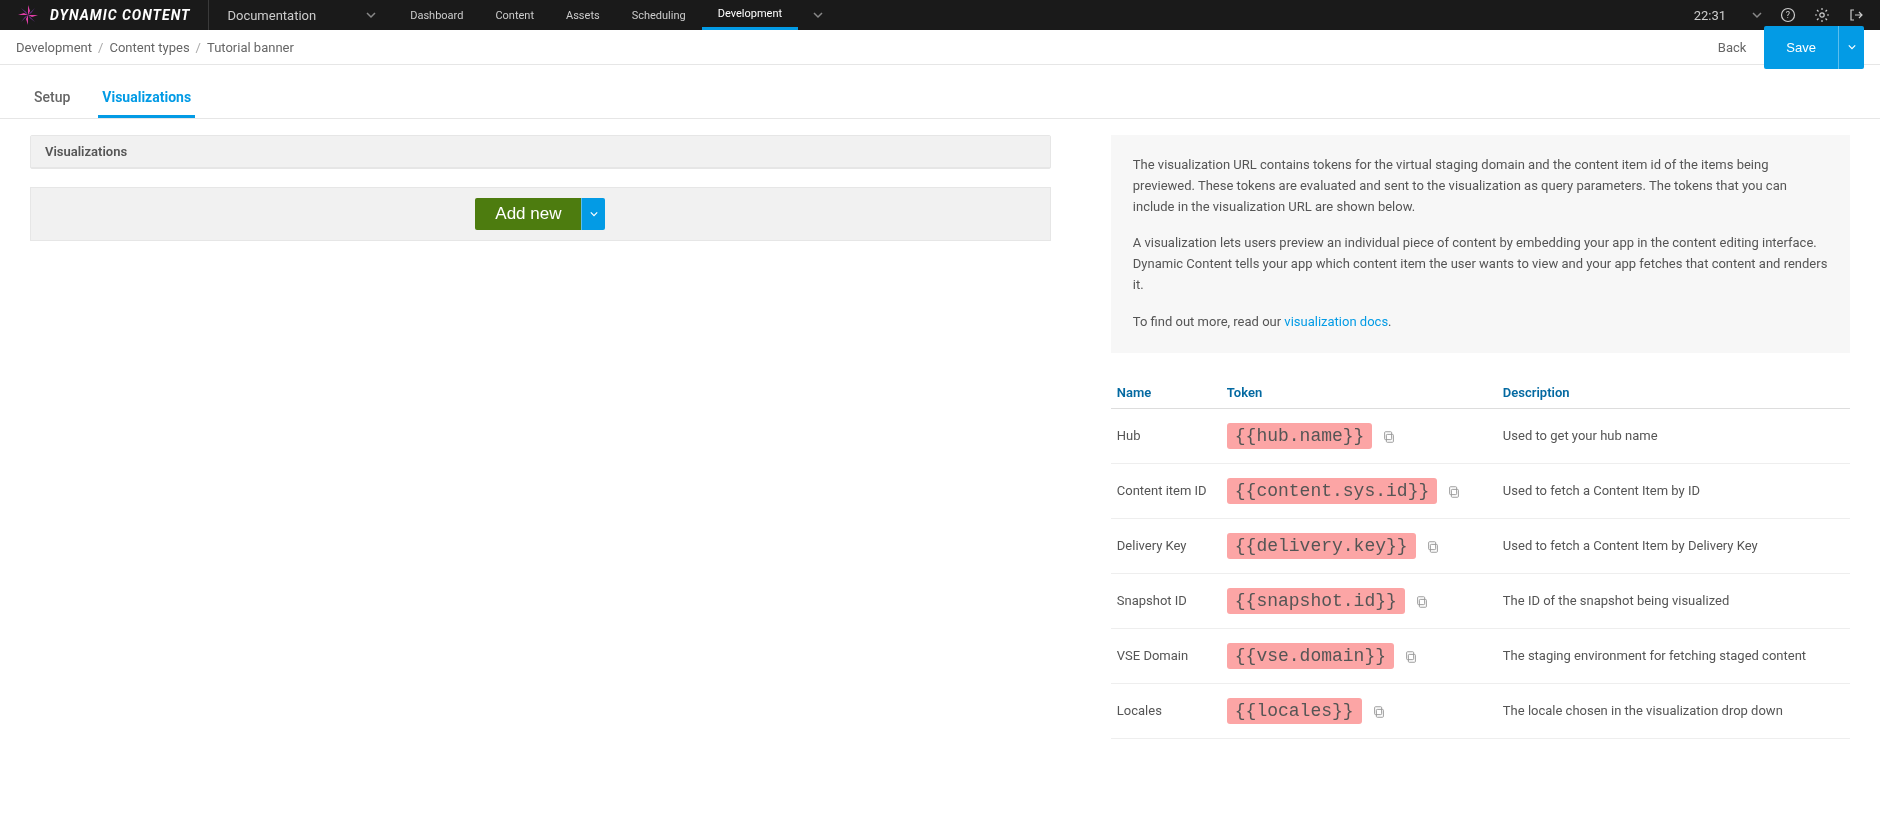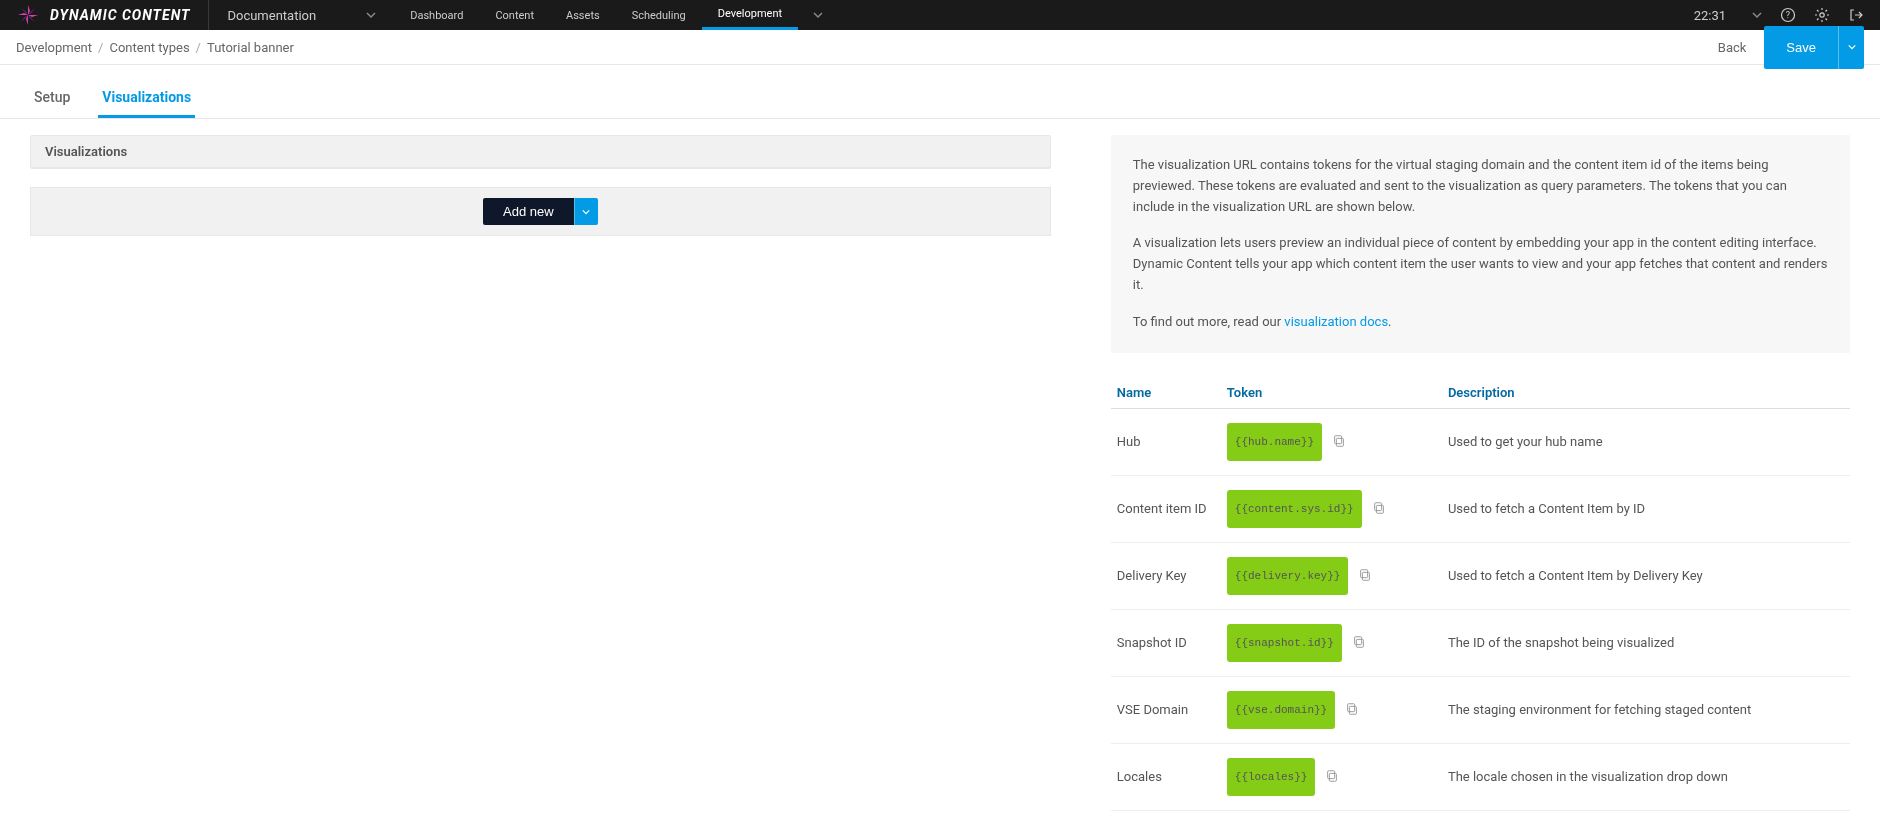--- a/index.html
+++ b/index.html
@@ -185,25 +185,25 @@
   }
   .add-new-row {
     background:#f1f1f1;
     border:1px solid #e6e6e6;
     padding:10px;
     display:flex;
     justify-content:center;
   }
   .add-new-group { display:flex; }
   .add-new-btn {
-    background:#0f172a;
+    background:#4d7c0f;
     color:#fff;
     border:none;
     padding:6px 20px;
-    font-size:13px;
+    font-size:17px;
     border-radius:2px 0 0 2px;
     cursor:pointer;
   }
   .add-new-caret {
     background:#039be5;
     border:none;
     border-left:1px solid rgba(255,255,255,.35);
     color:#fff;
     width:24px;
     border-radius:0 2px 2px 0;
@@ -234,24 +234,24 @@
     border-bottom:1px solid #ddd;
   }
   .token-table td {
     padding: 14px 6px;
     border-bottom:1px solid #eee;
     vertical-align:middle;
     color:#555;
   }
   .token-code {
     font-family: SFMono-Regular, Consolas, "Liberation Mono", Menlo, monospace;
-    background:#84cc16;
-    padding:13px 8px;
+    background:#fca5a5;
+    padding:3px 8px;
     border-radius:3px;
-    font-size:11px;
+    font-size:18px;
     display:inline-block;
   }
   .copy-icon {
     display:inline-flex;
     vertical-align:middle;
     margin-left:10px;
     cursor:pointer;
     color:#888;
   }
   .col-name { width:110px; }

